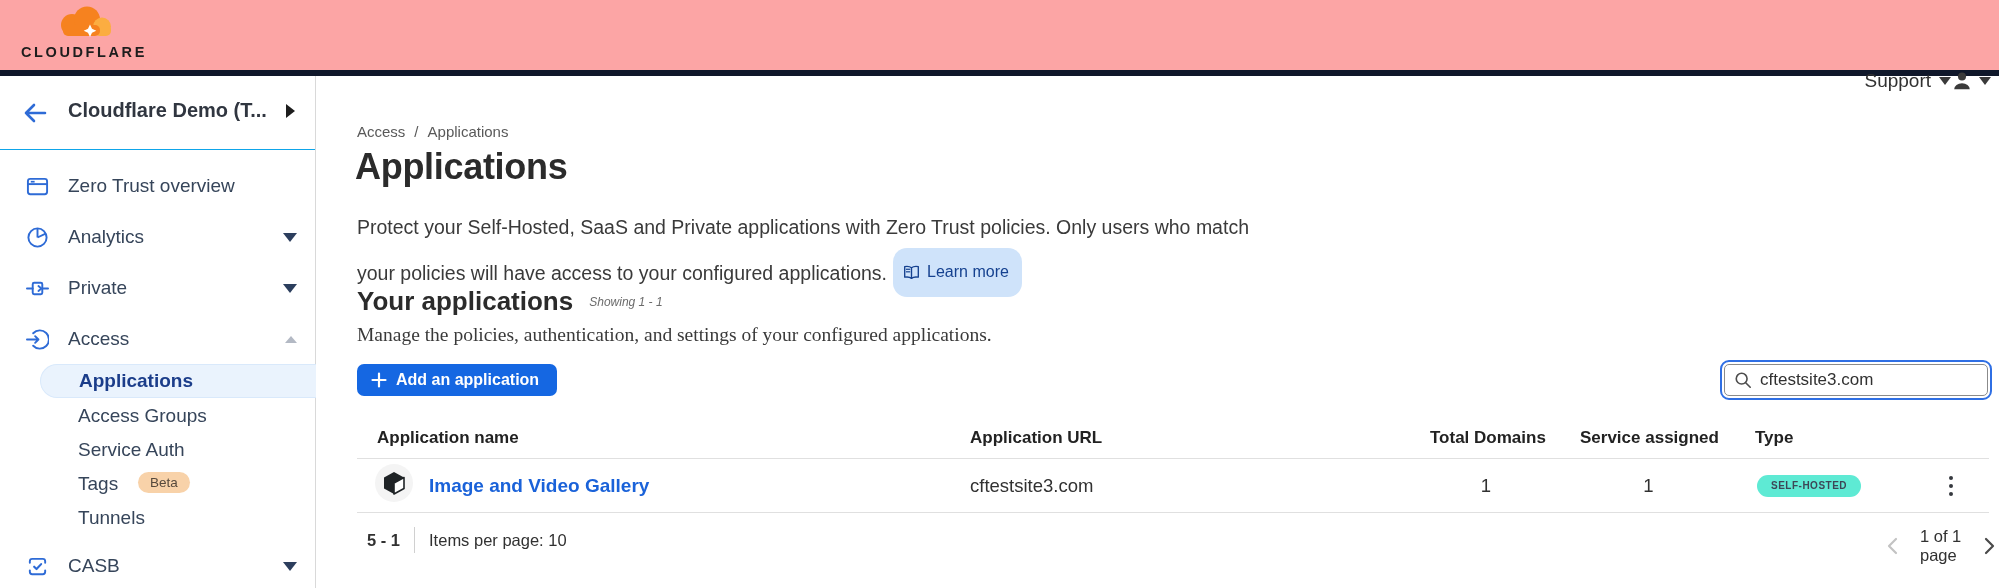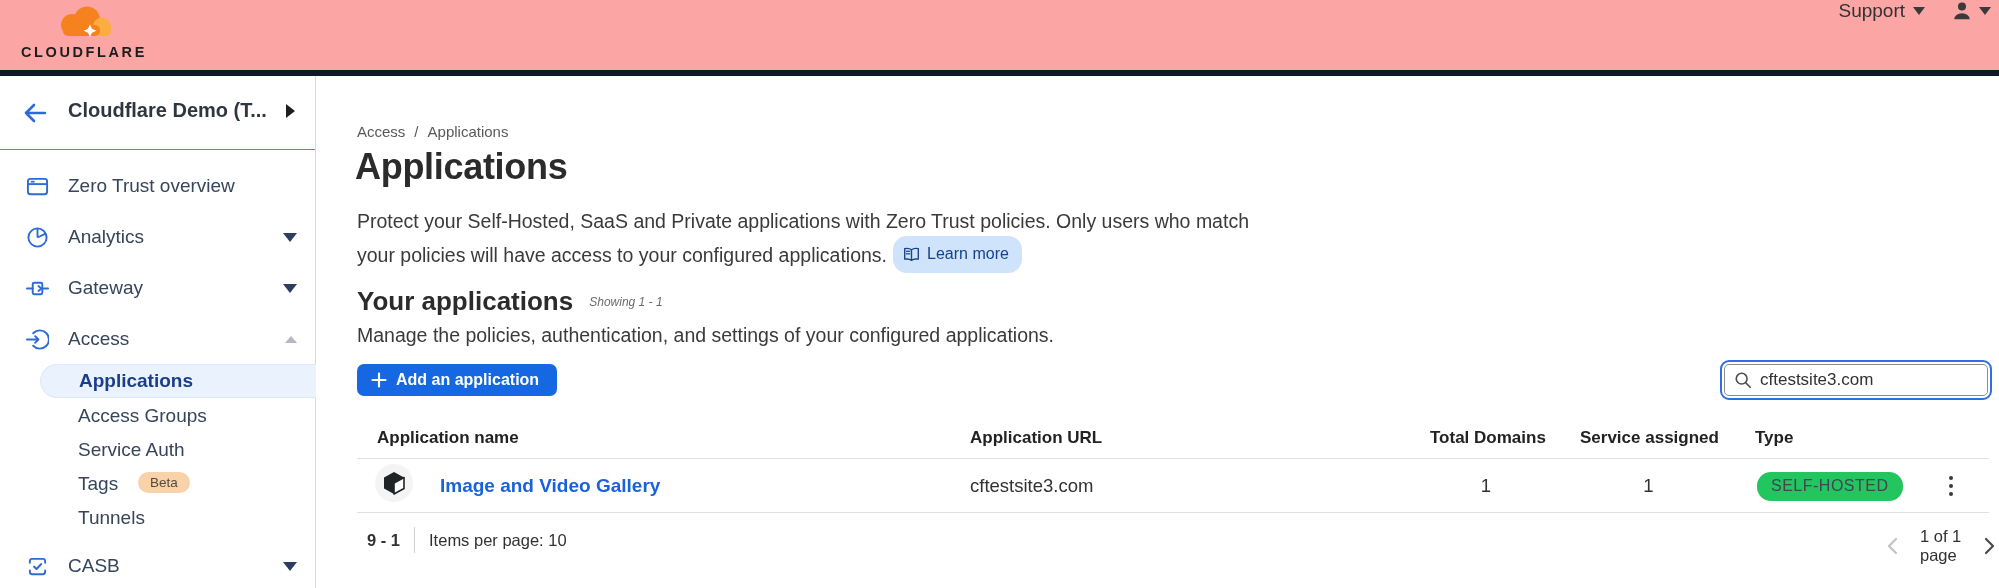--- a/index.html
+++ b/index.html
@@ -4,21 +4,21 @@
 <style>
   * { margin:0; padding:0; box-sizing:border-box; }
   html,body { background:#fff; }
   body { font-family:"Liberation Sans", sans-serif; color:#313131; }
   .screen { position:relative; width:1999px; height:588px; background:#fff; overflow:hidden; }
 
   
   .topbar { position:absolute; top:0; left:0; width:1999px; height:76px; background:#fca5a5; border-bottom:6px solid #0f172a; }
   .logo { position:absolute; left:18px; top:6px; width:132px; text-align:center; cursor:pointer; }
   .logo-word { font-size:14.5px; font-weight:800; letter-spacing:2.6px; color:#1d1d1d; margin-top:1px; }
-  .topbar-right { position:absolute; right:8px; top:0; height:92px; display:flex; align-items:flex-start; gap:26px; }
+  .topbar-right { position:absolute; right:8px; top:0; height:92px; display:flex; align-items:flex-end; }
   .support { display:flex; align-items:center; gap:8px; font-size:19px; color:#313131; cursor:pointer; }
   .caret-down { width:0; height:0; border-left:6px solid transparent; border-right:6px solid transparent; border-top:8px solid #3a3a3a; }
   .user-menu { display:flex; align-items:center; gap:6px; cursor:pointer; }
 
   
   .sidebar { position:absolute; top:76px; left:0; width:316px; height:512px; background:#fff; border-right:1px solid #d9d9d9; }
   .account-row { position:absolute; top:0; left:0; width:100%; height:74px; border-bottom:1px solid #0ea5e9; display:flex; align-items:center; }
   .back-arrow { position:absolute; left:22px; top:25px; cursor:pointer; }
   .account-name { position:absolute; left:68px; top:23px; font-size:20px; font-weight:700; color:#303640; white-space:nowrap; }
   .account-caret { position:absolute; left:286px; top:28px; width:0; height:0; border-top:7px solid transparent; border-bottom:7px solid transparent; border-left:9px solid #1d1d1d; cursor:pointer; }
@@ -33,40 +33,40 @@
   .sub-item .slabel { position:absolute; left:78px; white-space:nowrap; }
   .sub-item.selected { left:40px; width:276px; background:#eaf3fd; border:1px solid #d9e9fb; border-right:none; border-radius:18px 0 0 18px; }
   .sub-item.selected .slabel { left:38px; font-weight:700; color:#1b3d8a; }
   .beta-badge { position:absolute; left:138px; top:5px; background:#f8d2a9; color:#56493c; font-size:13.5px; padding:3px 12px; border-radius:12px; }
 
   
   .main { position:absolute; top:0; left:357px; width:1642px; height:588px; }
   .breadcrumb { position:absolute; top:123px; left:0; font-size:15px; color:#595959; display:flex; gap:9px; }
   .breadcrumb .crumb { cursor:pointer; }
   .page-title { position:absolute; top:146px; left:-2px; font-size:36px; font-weight:700; color:#2b2b2b; letter-spacing:-0.3px; }
-  .page-desc { position:absolute; top:206px; left:0; width:892px; font-size:19.5px; line-height:30px; color:#3a3a3a; }
+  .page-desc { position:absolute; top:206px; left:0; width:892px; font-size:19.5px; line-height:42px; color:#3a3a3a; }
   .learn-more { display:inline-flex; align-items:center; gap:7px; background:#cfe3fa; color:#15418f; font-size:16px; padding:3px 13px 4px 10px; border-radius:14px; cursor:pointer; vertical-align:baseline; margin-left:6px; }
 
   .section-heading-row { position:absolute; top:286px; left:0; display:flex; align-items:center; gap:16px; }
   .section-heading { font-size:26px; font-weight:700; color:#2b2b2b; }
   .showing { font-size:12px; font-style:italic; color:#6b6b6b; }
-  .section-sub { position:absolute; top:324px; left:0; font-size:19.5px; color:#3a3a3a; }
+  .section-sub { position:absolute; top:324px; left:0; font-size:19.5px; color:#3a3a3a;font-family:Liberation Serif, serif; }
 
   .add-btn { position:absolute; top:364px; left:0; height:32px; padding:0 18px 0 14px; background:#1567e2; border:none; border-radius:7px; color:#fff; font-size:16px; font-weight:600; font-family:"Liberation Sans",sans-serif; display:flex; align-items:center; gap:9px; cursor:pointer; }
 
   .search-wrap { position:absolute; top:360px; left:1363px; width:272px; height:40px; border:2.5px solid #2f6fe4; border-radius:9px; padding:2px; background:#fff; }
   .search-inner { width:100%; height:100%; border:1px solid #8b8b8b; border-radius:5px; display:flex; align-items:center; padding-left:9px; gap:8px; }
   .search-inner input { border:none; outline:none; font-size:17px; color:#313131; width:200px; font-family:"Liberation Sans",sans-serif; background:transparent; }
 
   .tbl-header { position:absolute; top:428px; height:24px; font-size:17px; font-weight:700; color:#222; white-space:nowrap; }
   .tbl-line { position:absolute; left:0; width:1632px; height:1px; background:#e0e0e0; }
   .tbl-cell { position:absolute; top:466px; height:40px; display:flex; align-items:center; font-size:18.5px; color:#313131; white-space:nowrap; }
   .app-icon-circle { position:absolute; left:18px; top:464px; width:38px; height:38px; border-radius:50%; background:#f4f4f4; display:flex; align-items:center; justify-content:center; }
   .app-link { color:#1a62d9; font-weight:600; font-size:19px; cursor:pointer; }
-  .type-badge { background:#22c55e; color:#3d4757; font-size:16px; font-weight:400; letter-spacing:0.5px; padding:5px 14px 6px; border-radius:14px; }
+  .type-badge { background:#5eead4; color:#3d4757; font-size:10px; font-weight:700; letter-spacing:0.5px; padding:5px 14px 6px; border-radius:14px; }
   .kebab { position:absolute; left:1584px; top:468px; width:20px; height:36px; display:flex; flex-direction:column; align-items:center; justify-content:center; gap:3.5px; cursor:pointer; }
   .kebab span { width:4.5px; height:4.5px; border-radius:50%; background:#36393f; }
 
   .pager-left { position:absolute; top:527px; left:10px; display:flex; align-items:center; gap:14px; }
   .pager-range { font-size:16.5px; font-weight:700; color:#313131; }
   .pager-div { width:1px; height:26px; background:#d0d0d0; }
   .pager-items { font-size:16.5px; color:#313131; cursor:pointer; }
   .pager-right { position:absolute; top:527px; left:1526px; display:flex; align-items:center; gap:18px; }
   .pager-label { font-size:16.5px; color:#313131; }
   .chev-btn { background:none; border:none; cursor:pointer; padding:2px; display:flex; }
@@ -134,21 +134,21 @@
       <span class="nav-chevron-down"></span>
     </div>
 
     <div class="nav-item" style="top:192px;">
       <span class="nicon">
         <svg width="23" height="23" viewBox="0 0 24 24">
             <rect x="7" y="6" width="10" height="12" rx="1.5" fill="none" stroke="#2e6bd6" stroke-width="2"></rect>
             <path d="M1 12 H7 M17 12 H23 M13 9.5 L16 12 L13 14.5" stroke="#2e6bd6" stroke-width="2" fill="none" stroke-linecap="round"></path>
           </svg>
       </span>
-      <span class="nlabel">Gateway</span>
+      <span class="nlabel">Private</span>
       <span class="nav-chevron-down"></span>
     </div>
 
     <div class="nav-item" style="top:243px;">
       <span class="nicon">
         <svg width="23" height="23" viewBox="0 0 24 24">
             <path d="M7.5 5.5 a9.5 9.5 0 1 1 0 13" fill="none" stroke="#2e6bd6" stroke-width="2" stroke-linecap="round"></path>
             <path d="M1 12 H13 M9.5 8.5 L13 12 L9.5 15.5" stroke="#2e6bd6" stroke-width="2" fill="none" stroke-linecap="round" stroke-linejoin="round"></path>
           </svg>
       </span>
@@ -234,39 +234,39 @@
     <div class="tbl-header" style="left:1398px;">Type</div>
     <div class="tbl-line" style="top:458px;"></div>
 
     <div>
       <div class="app-icon-circle">
         <svg width="22" height="24" viewBox="0 0 22 24">
           <path d="M11 1 L21 6.5 V17.5 L11 23 L1 17.5 V6.5 Z" fill="#1f2326"></path>
           <path d="M11 12 L21 6.5 V17.5 L11 23 Z" fill="#ffffff" stroke="#1f2326" stroke-width="1.6" stroke-linejoin="round"></path>
         </svg>
       </div>
-      <div class="tbl-cell" style="left:83px;align-items:center;">
+      <div class="tbl-cell" style="left:72px;align-items:center;">
         <span class="app-link">Image and Video Gallery</span>
       </div>
       <div class="tbl-cell" style="left:613px;">cftestsite3.com</div>
       <div class="tbl-cell" style="left:1073px; width:112px; justify-content:center;">1</div>
       <div class="tbl-cell" style="left:1223px; width:137px; justify-content:center;">1</div>
       <div class="tbl-cell" style="left:1400px;">
         <span class="type-badge">SELF-HOSTED</span>
       </div>
       <div class="kebab">
           <span></span>
           <span></span>
           <span></span>
         </div>
     </div>
     <div class="tbl-line" style="top:512px;"></div>
 
     <div class="pager-left">
-      <span class="pager-range">9 - 1</span>
+      <span class="pager-range">5 - 1</span>
       <span class="pager-div"></span>
       <span class="pager-items">Items per page: 10</span>
     </div>
     <div class="pager-right">
       <button class="chev-btn">
         <svg width="15" height="18" viewBox="0 0 15 18">
             <path d="M11 2 L4 9 L11 16" fill="none" stroke="#c3c3c3" stroke-width="2.2" stroke-linecap="round" stroke-linejoin="round"></path>
           </svg>
       </button>
       <span class="pager-label">1 of 1 page</span>

